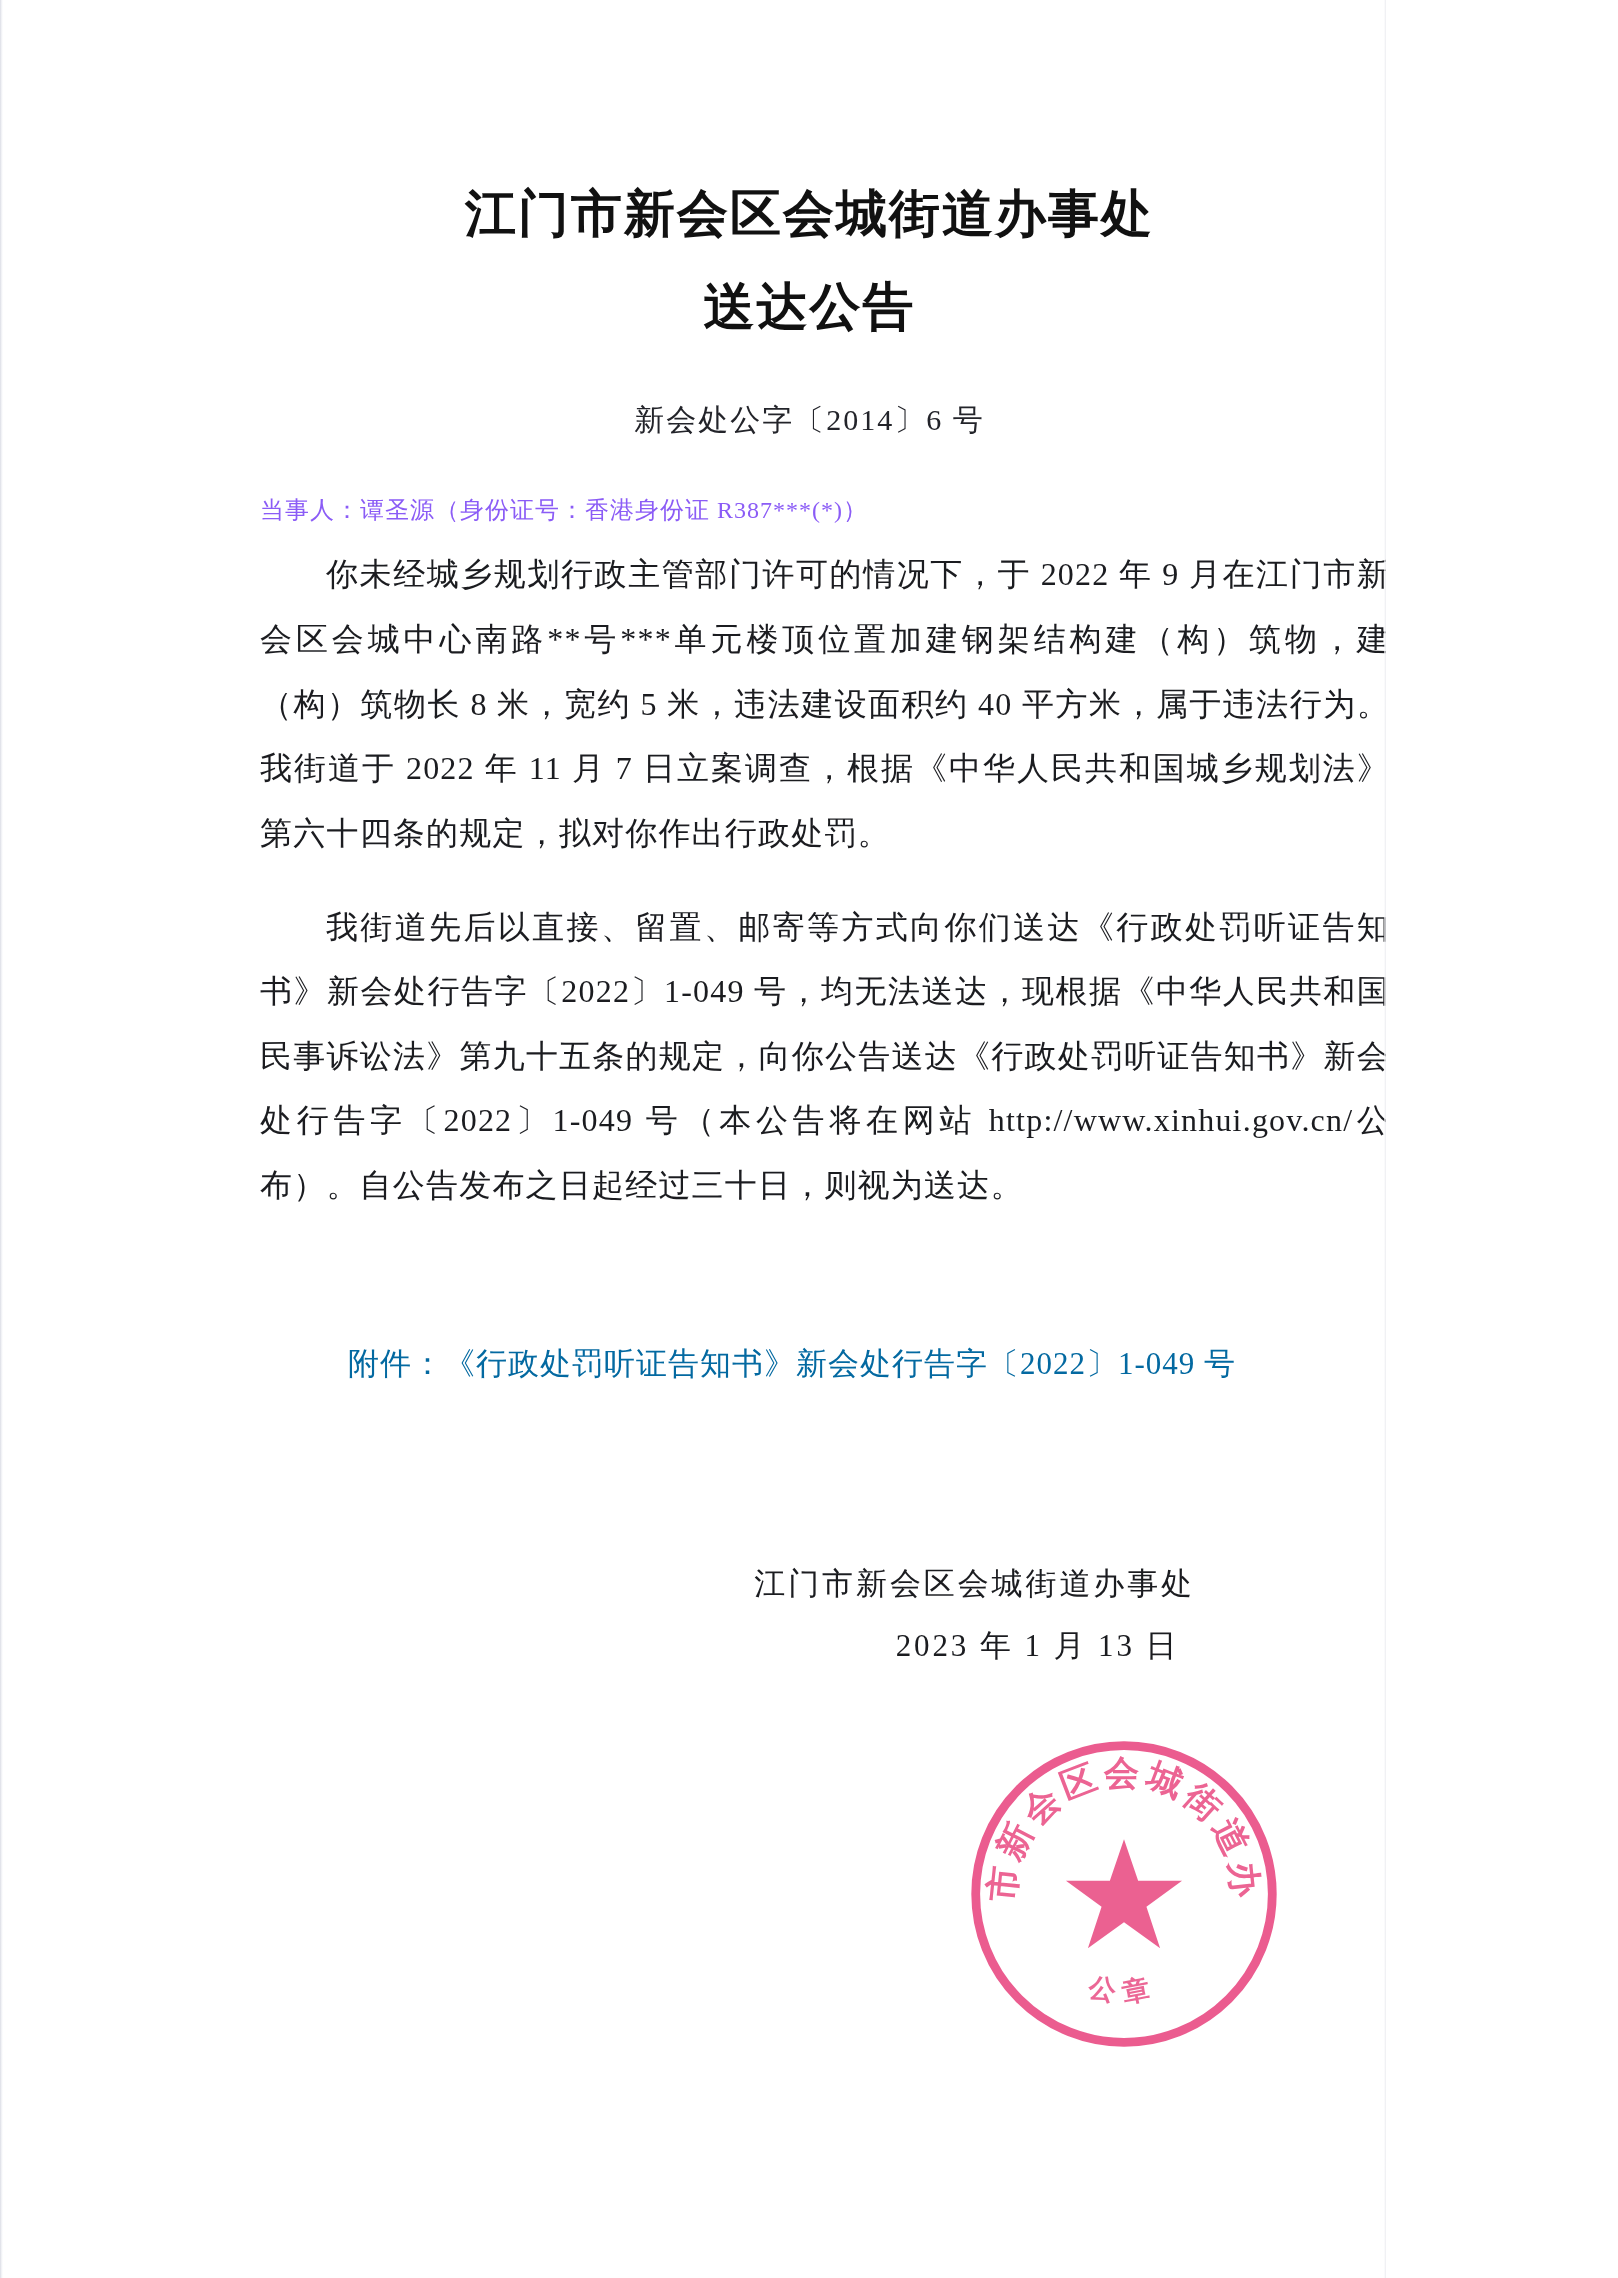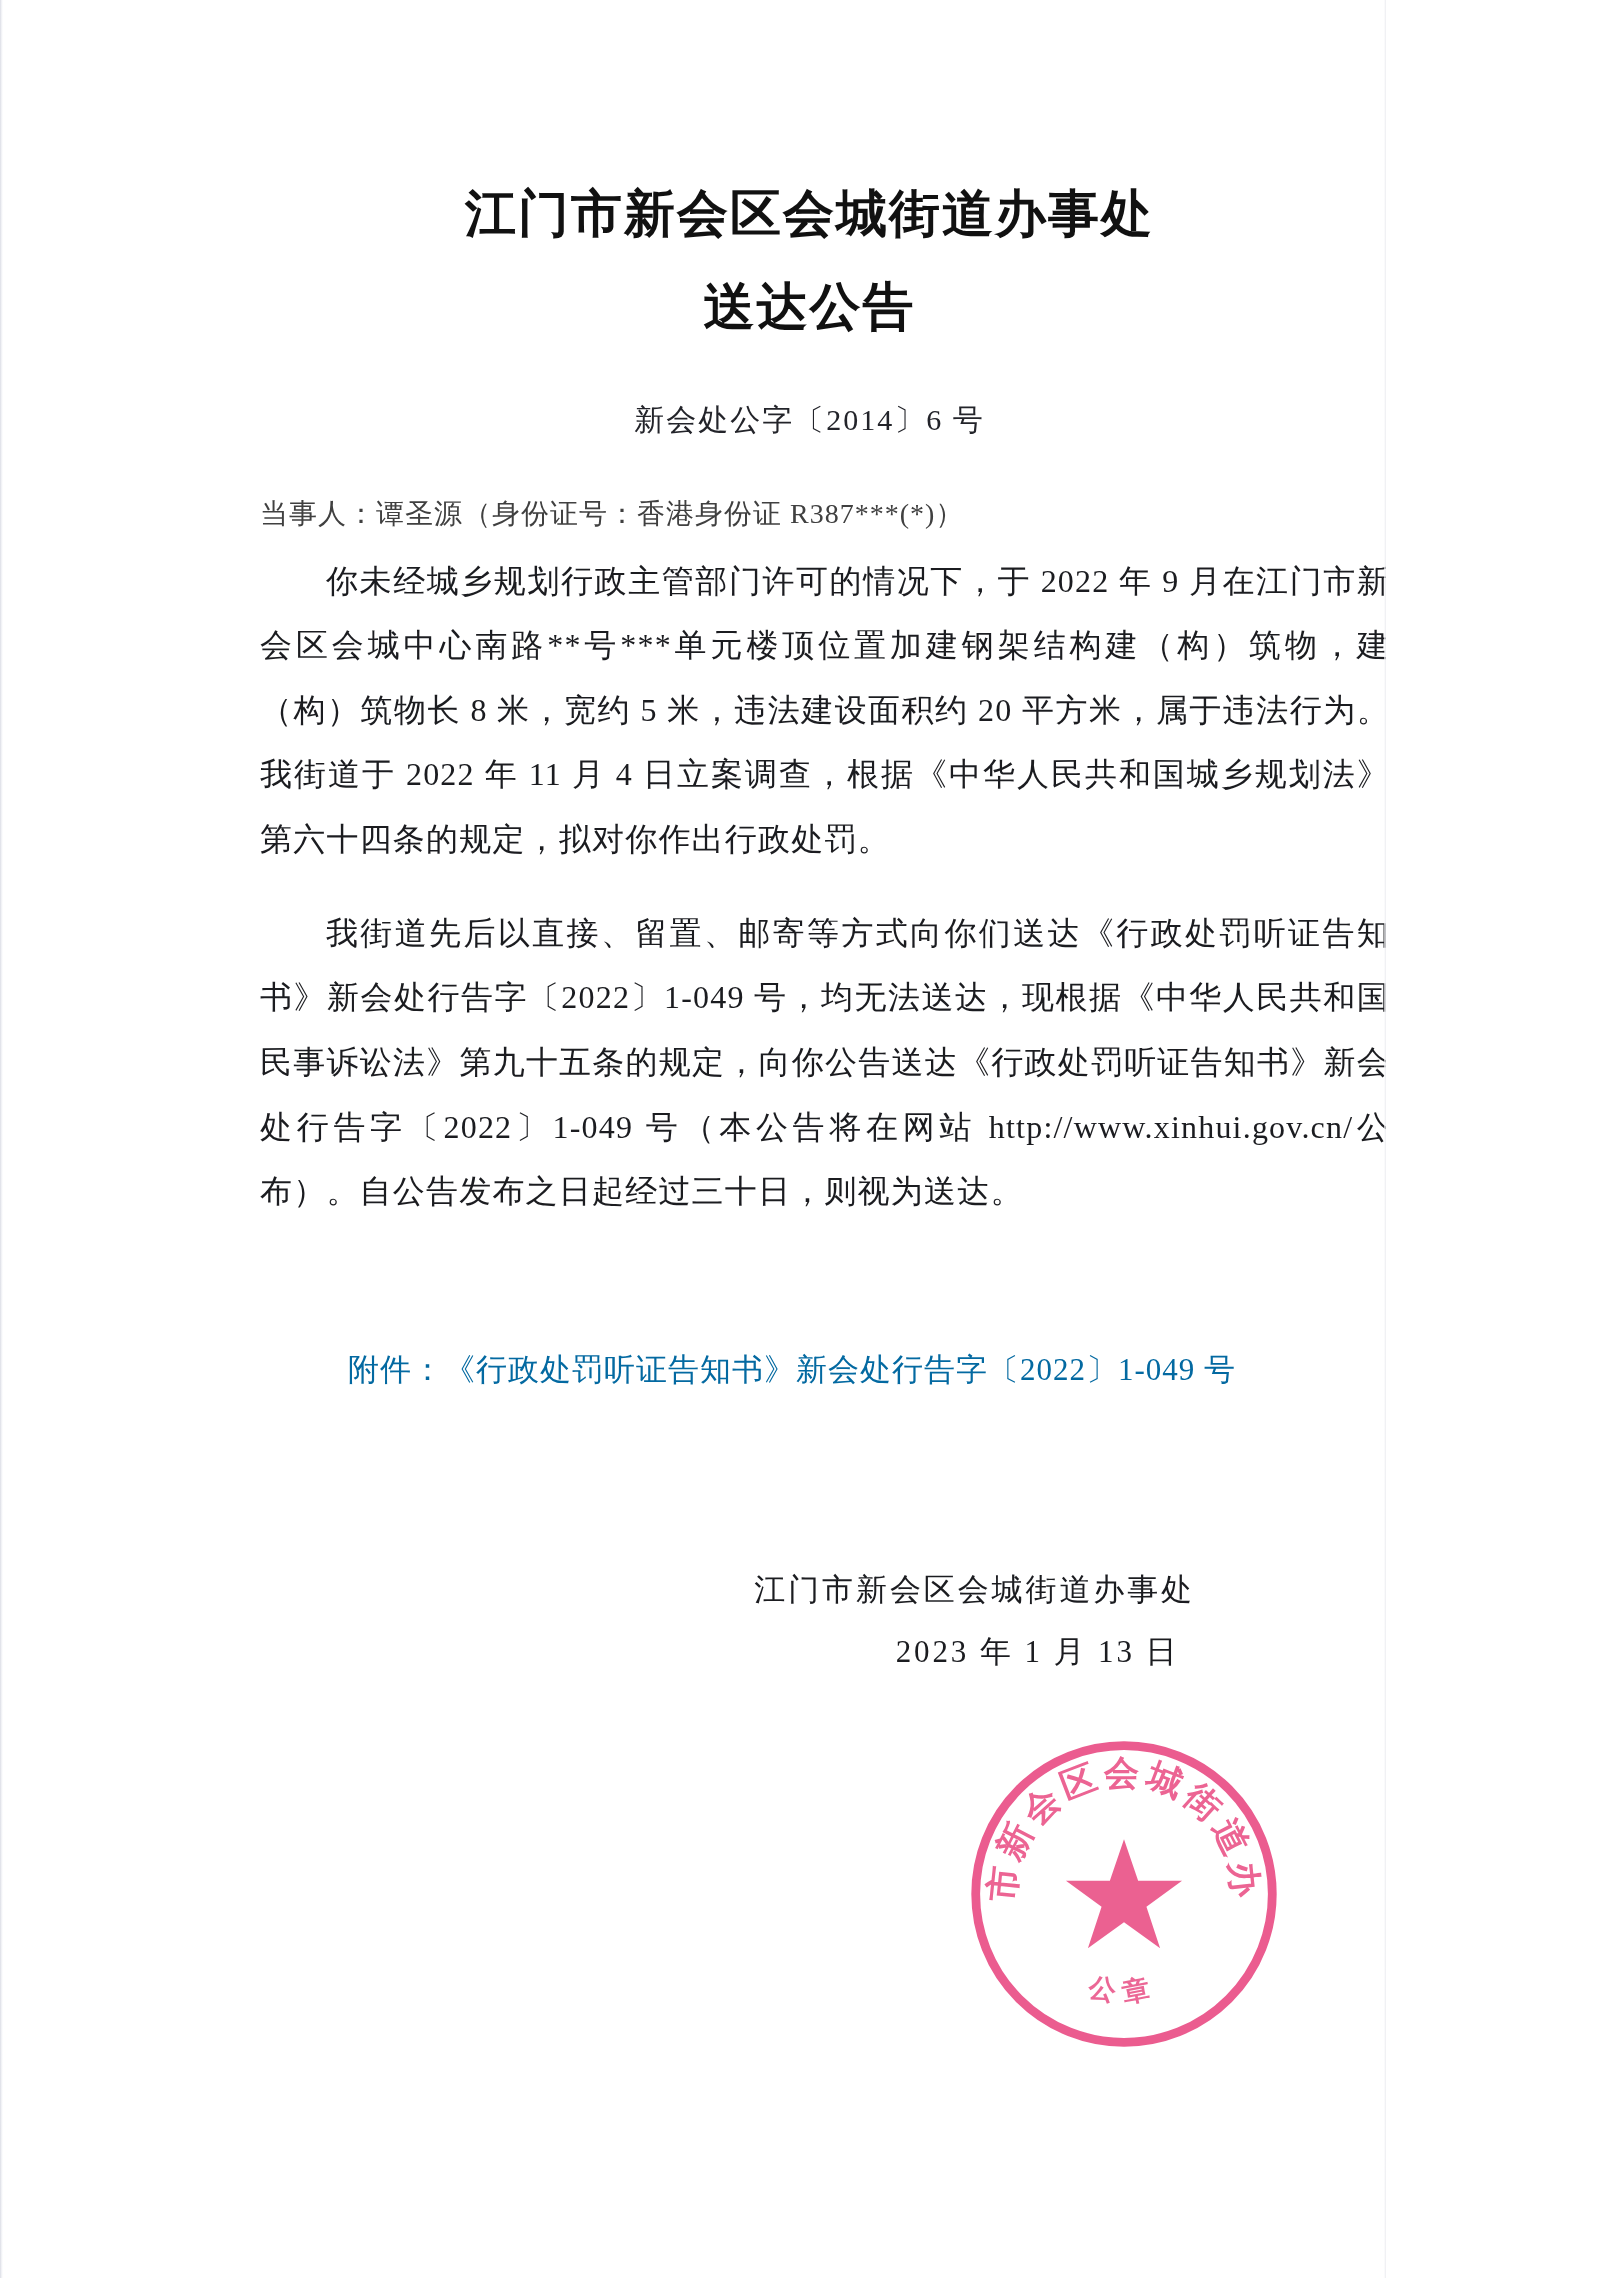--- a/index.html
+++ b/index.html
@@ -69,25 +69,25 @@
   }
 
   .body-block {
     margin: 0 auto;
     width: 1161px;
     padding-left: 31px;
     box-sizing: border-box;
   }
 
   .party-line {
-    font-size: 28px;
+    font-size: 24px;
     line-height: 1.55;
     margin-top: 51px;
     letter-spacing: 1px;
-    color: #404040;
+    color: #8b5cf6;
   }
 
   .para {
     font-size: 32px;
     line-height: 2.02;
     letter-spacing: 1.2px;
     text-align: justify;
     text-justify: inter-character;
     text-indent: 66px;
     margin: 13.7px 0 0 0;
@@ -143,21 +143,21 @@
       <div class="doc-title-line line1">江门市新会区会城街道办事处</div>
       <div class="doc-title-line line2">送达公告</div>
     </div>
 
     <div class="doc-number">新会处公字〔2014〕6 号</div>
 
     <div class="body-block">
 
       <div class="party-line">当事人：谭圣源（身份证号：香港身份证 R387***(*)）</div>
 
-      <p class="para p1">你未经城乡规划行政主管部门许可的情况下，于 2022 年 9 月在江门市新会区会城中心南路**号***单元楼顶位置加建钢架结构建（构）筑物，建（构）筑物长 8 米，宽约 5 米，违法建设面积约 20 平方米，属于违法行为。我街道于 2022 年 11 月 4 日立案调查，根据《中华人民共和国城乡规划法》第六十四条的规定，拟对你作出行政处罚。</p>
+      <p class="para p1">你未经城乡规划行政主管部门许可的情况下，于 2022 年 9 月在江门市新会区会城中心南路**号***单元楼顶位置加建钢架结构建（构）筑物，建（构）筑物长 8 米，宽约 5 米，违法建设面积约 40 平方米，属于违法行为。我街道于 2022 年 11 月 7 日立案调查，根据《中华人民共和国城乡规划法》第六十四条的规定，拟对你作出行政处罚。</p>
 
       <p class="para p2">我街道先后以直接、留置、邮寄等方式向你们送达《行政处罚听证告知书》新会处行告字〔2022〕1-049 号，均无法送达，现根据《中华人民共和国民事诉讼法》第九十五条的规定，向你公告送达《行政处罚听证告知书》新会处行告字〔2022〕1-049 号（本公告将在网站 http://www.xinhui.gov.cn/公布）。自公告发布之日起经过三十日，则视为送达。</p>
 
       <div class="attachment">附件：《行政处罚听证告知书》新会处行告字〔2022〕1-049 号</div>
 
       <div class="signature-block">
         <div class="sign-org">江门市新会区会城街道办事处</div>
         <div class="sign-date">2023 年 1 月 13 日</div>
       </div>
 

